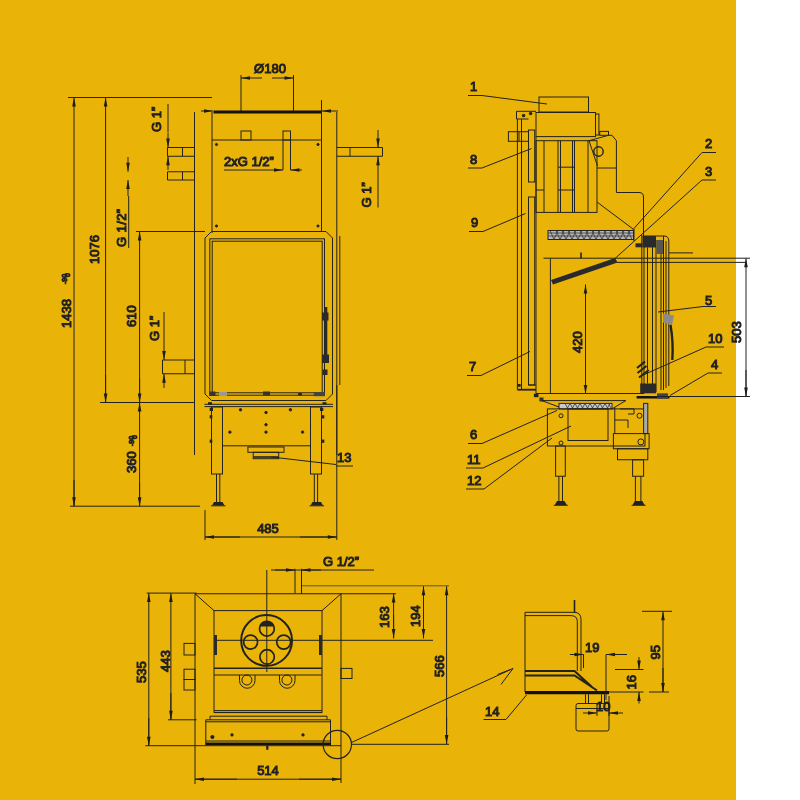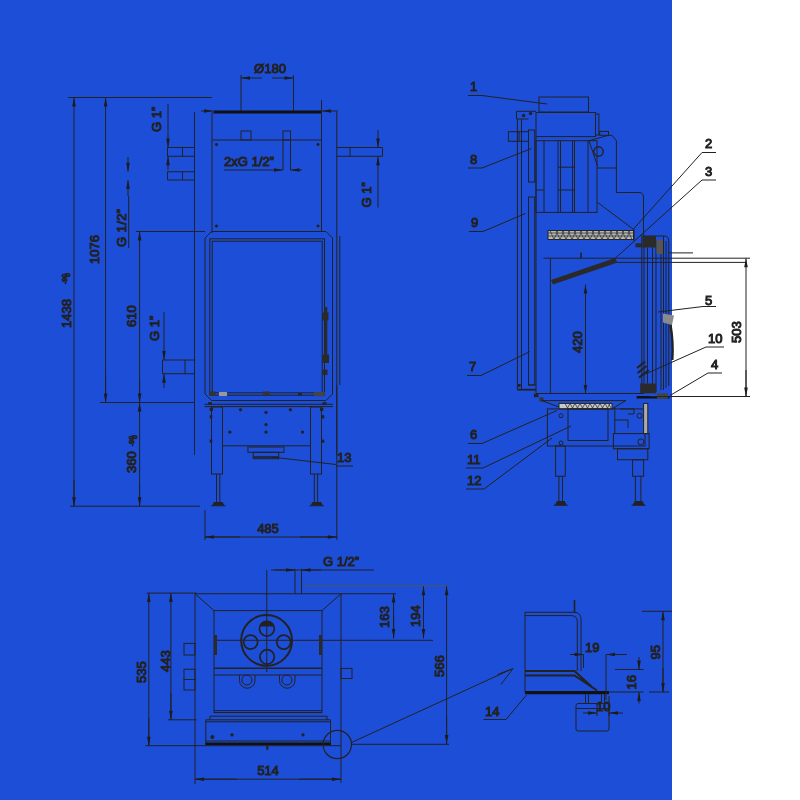--- a/index.html
+++ b/index.html
@@ -1,16 +1,16 @@
 <!DOCTYPE html>
 <html><head>
 <meta charset="utf-8">
 <style>
 html,body{margin:0;padding:0;background:#fff;}
-#wrap{width:672px;height:800px;position:relative;background:#1d4ed8;}
+#wrap{width:736px;height:800px;position:relative;background:#eab308;}
 svg{position:absolute;top:0;left:0;}
 text{font-family:"Liberation Sans",sans-serif;fill:#1c1c1c;}
 .d{font-size:13px;}
 .s{font-size:7px;}
 </style>
 </head>
 <body>
 <div id="wrap">
 <svg width="800" height="800" viewBox="0 0 800 800" fill="none" stroke="#222" stroke-width="1">
 <defs>

